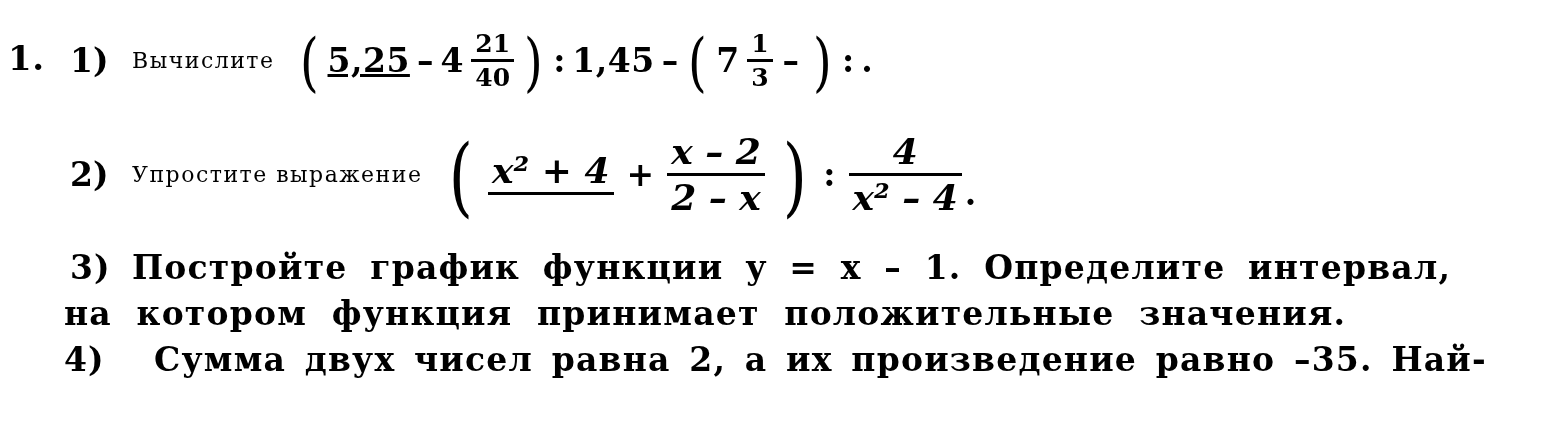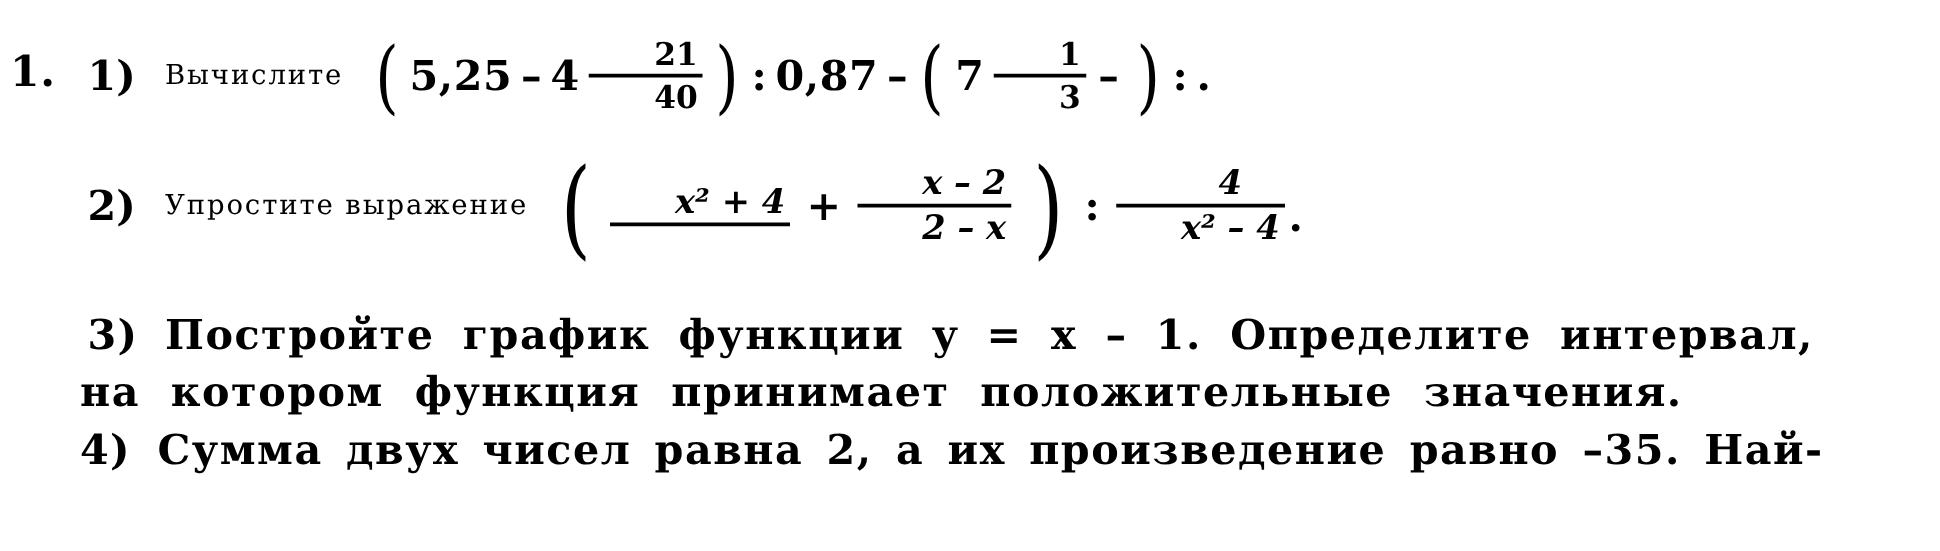--- a/index.html
+++ b/index.html
@@ -101,33 +101,32 @@
     align-items: center;
     justify-content: center;
     vertical-align: middle;
     margin: 0 3px;
     line-height: 1.08;
   }
   .frac .top,
   .frac .bot {
     padding: 0 4px;
     white-space: nowrap;
-    margin-left: 48px;
   }
   .frac .bar {
     width: 100%;
     height: 3px;
     background: #000;
     margin: 2px 0;
   }
   .frac.small {
     font-size: 25px;
   }
   .frac.med {
-    font-size: 27px;
+    font-size: 36px;
   }
 
   
   .mixed {
     display: inline-flex;
     align-items: center;
   }
   .mixed .whole {
     margin-right: 5px;
   }
@@ -145,48 +144,48 @@
     display: inline-block;
     width: 62px;
   }
   #line3a { top: 248px; }
   #line3b { left: 64px; top: 294px; text-align: right; }
   #line4a { left: 64px; top: 340px; }
   #line4b { left: 64px; top: 386px; }
 
   .just3a { letter-spacing: 1.2px; word-spacing: 10px; }
   .just3b { letter-spacing: 1.2px; word-spacing: 12px; }
-  .just4a { letter-spacing: 1.2px; word-spacing: 6px; }
+  .just4a { letter-spacing: 1.2px; word-spacing: 6px; margin-left: 28px; }
 </style>
 </head>
 <body>
 
 <div class="page">
 
   <div class="task-num">1.</div>
 
   <div class="item" id="item1">
     <span class="item-label">1)</span>
     <span class="item-text">Вычислите</span>
 
     <span class="math" style="margin-left:22px;">
       <span class="paren tall1">(</span>
-      <span class="num" style="margin-left:6px;">5,25</span>
+      <span class="num" style="margin-left:6px;text-decoration:underline;">5,25</span>
       <span class="op">–</span>
       <span class="mixed">
         <span class="whole">4</span>
         <span class="frac small">
           <span class="top">21</span>
           <span class="bar"></span>
           <span class="bot">40</span>
         </span>
       </span>
       <span class="paren tall1" style="margin-left:4px;">)</span>
       <span class="op" style="margin-left:7px;">:</span>
-      <span class="num">0,87</span>
+      <span class="num">1,45</span>
       <span class="op">–</span>
       <span class="paren tall1">(</span>
       <span class="mixed" style="margin-left:6px;">
         <span class="whole">7</span>
         <span class="frac small">
           <span class="top">1</span>
           <span class="bar"></span>
           <span class="bot">3</span>
         </span>
       </span>

